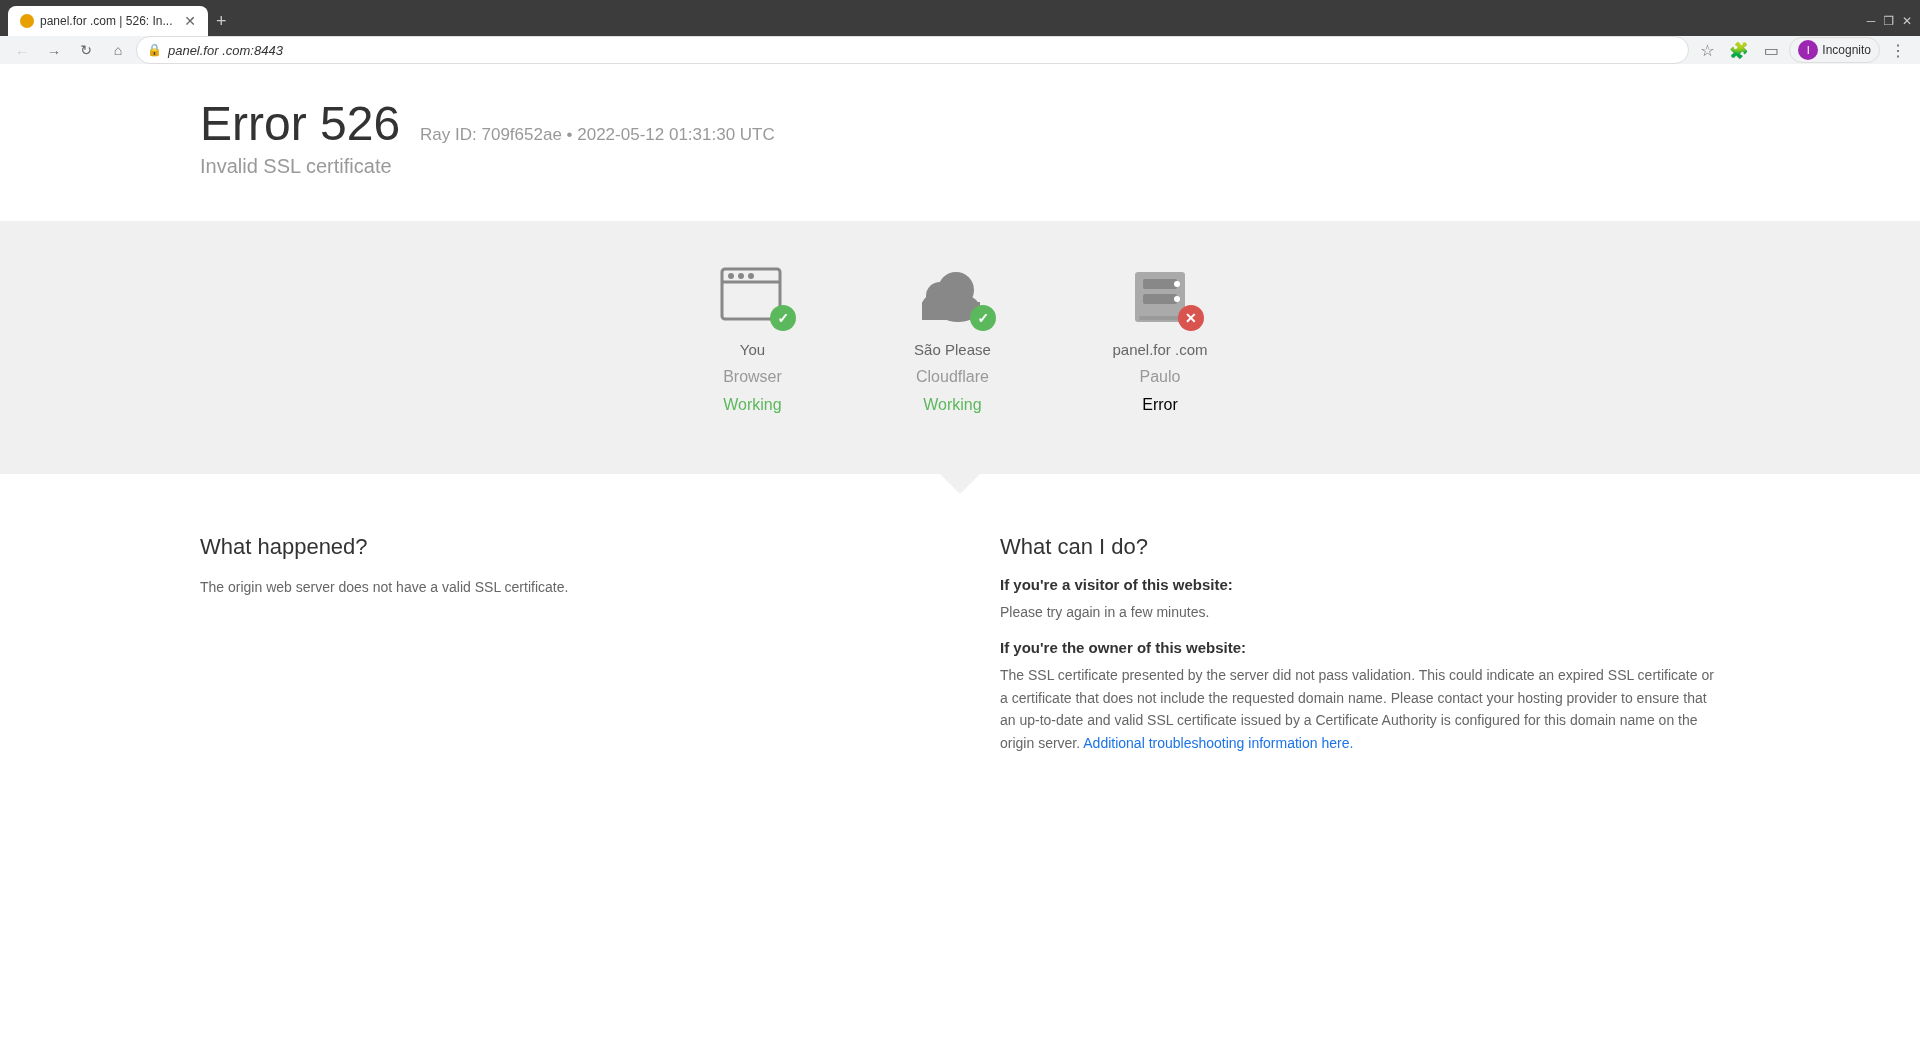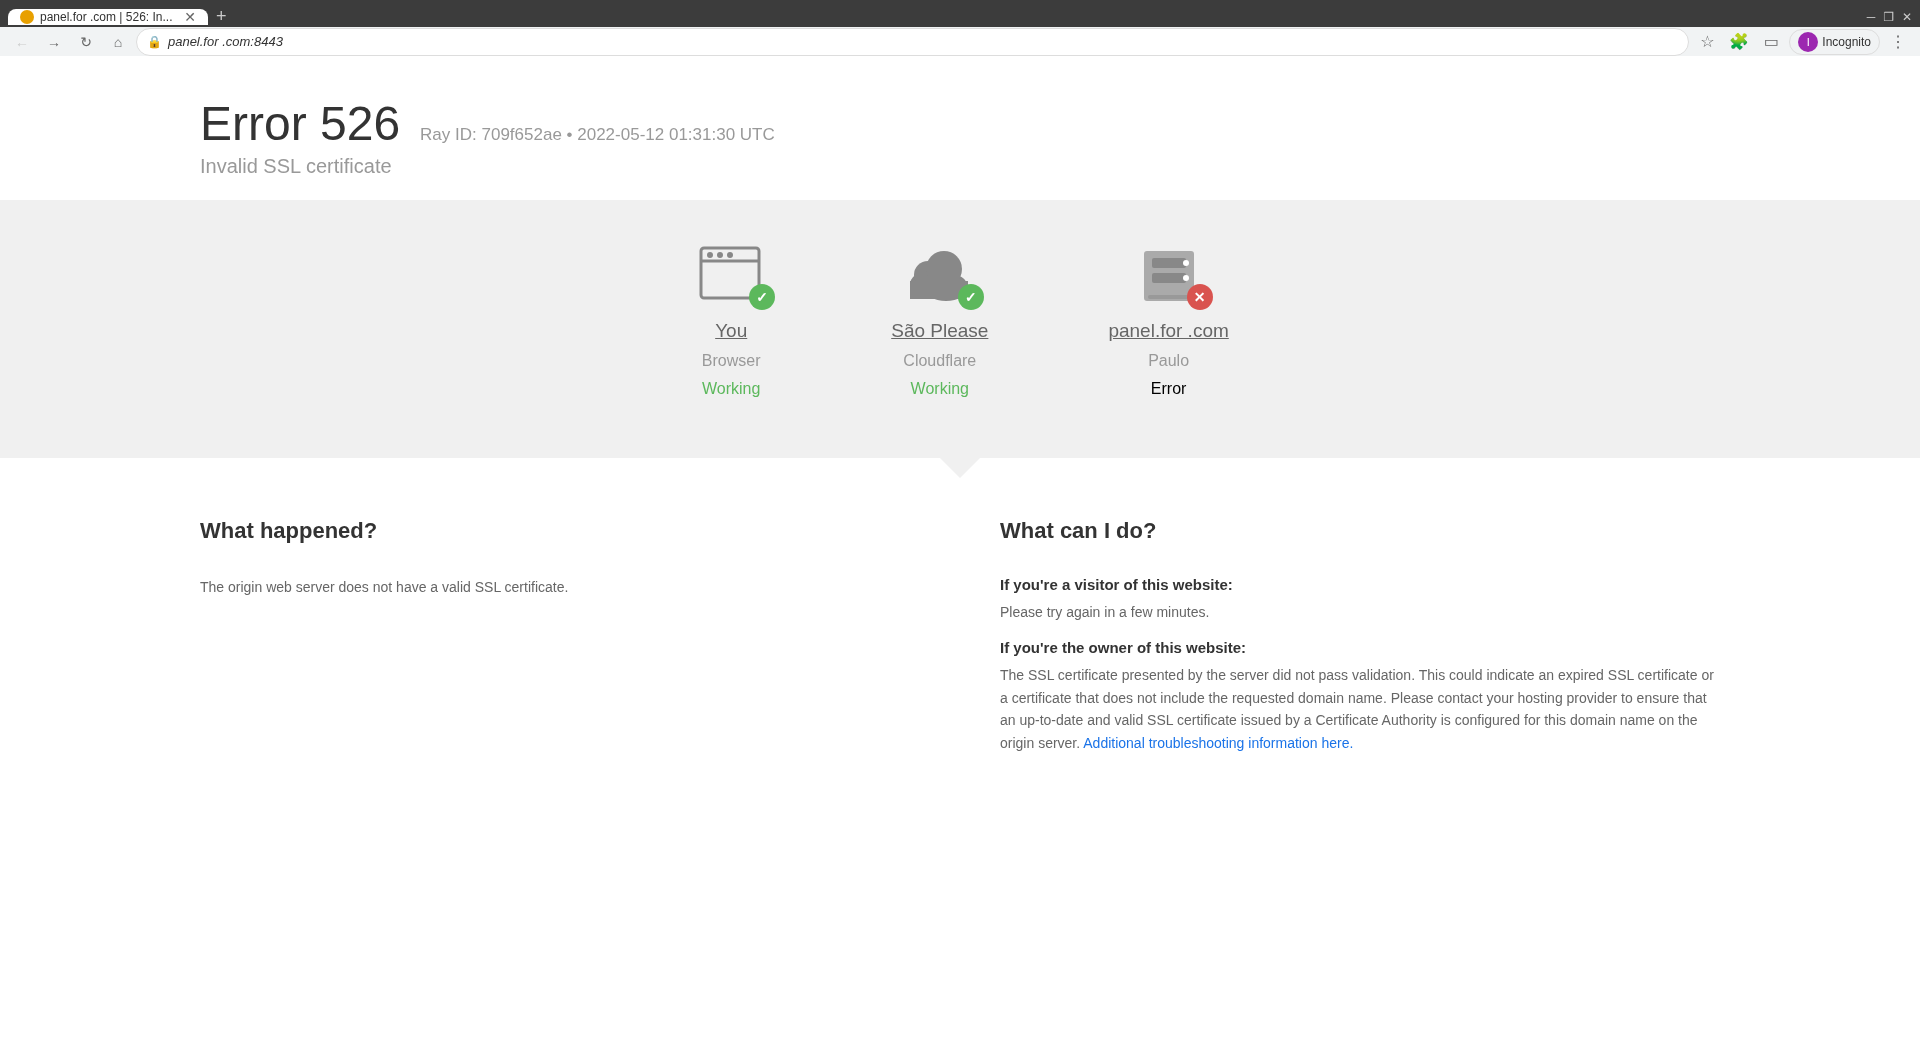--- a/index.html
+++ b/index.html
@@ -16,21 +16,21 @@
       display: flex;
       align-items: center;
       padding: 6px 0 0 0;
       background: #3c3c3c;
       height: 36px;
     }
     .tab {
       display: flex;
       align-items: center;
       background: #fff;
-      height: 16px;
+      height: 30px;
       padding: 0 12px;
       border-radius: 8px 8px 0 0;
       min-width: 200px;
       max-width: 260px;
       margin-left: 8px;
       font-size: 12px;
       color: #333;
       gap: 6px;
     }
     .tab-favicon {
@@ -136,21 +136,21 @@
       justify-content: center;
     }
 
     
     .page-content {
       min-height: calc(1040px - 56px);
       background: #fff;
     }
 
     .error-header {
-      padding: 40px 200px 22px 200px;
+      padding: 40px 200px 43px 200px;
     }
     .error-title {
       font-size: 48px;
       font-weight: 300;
       color: #333;
       display: flex;
       align-items: baseline;
       gap: 12px;
     }
     .ray-info {
@@ -199,23 +199,22 @@
       display: flex;
       align-items: center;
       justify-content: center;
       color: #fff;
       font-size: 14px;
       font-weight: bold;
     }
     .status-badge.green { background: #5cb85c; }
     .status-badge.red { background: #d9534f; }
     .status-location {
-      font-size: 19px;
-      color: #666;
-      text-decoration: underline;
+      font-size: 15px;
+      color: #666;
     }
     .status-component {
       font-size: 16px;
       color: #999;
     }
     .status-state {
       font-size: 16px;
       font-weight: normal;
     }
     .status-state.working { color: #5cb85c; }
@@ -240,22 +239,22 @@
       padding: 60px 200px 40px 200px;
       display: flex;
       gap: 80px;
     }
     .info-col {
       flex: 1;
     }
     .info-col-title {
       font-size: 22px;
       color: #333;
-      font-weight: 700;
-      margin-bottom: 32px;
+      font-weight: 400;
+      margin-bottom: 16px;
     }
     .info-text {
       font-size: 14px;
       color: #666;
       line-height: 1.6;
       margin-bottom: 12px;
     }
     .info-label {
       font-size: 15px;
       color: #333;

